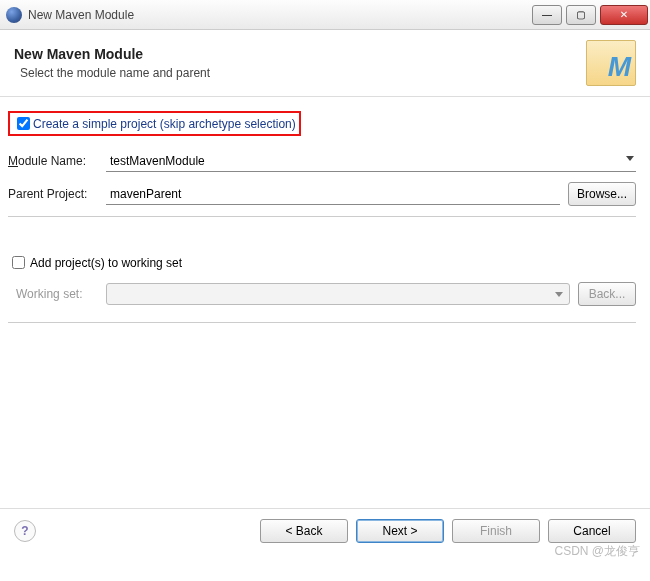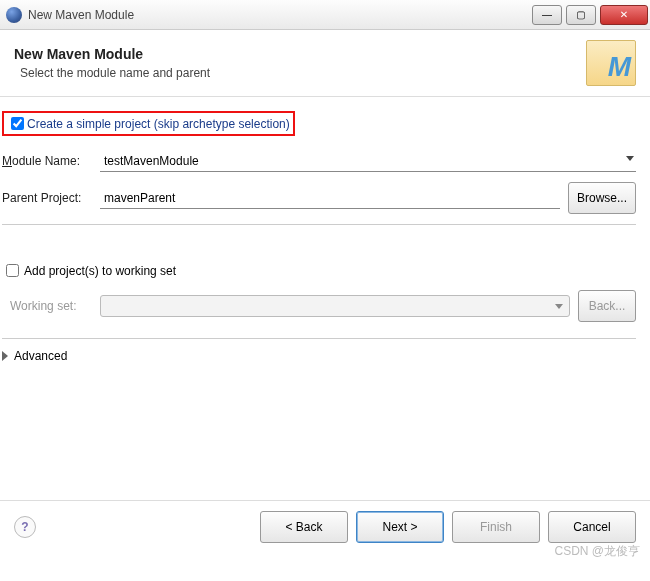--- a/index.html
+++ b/index.html
@@ -65,21 +65,21 @@
 .header .h-icon::after {
   content: "M";
   position: absolute;
   bottom: 2px; right: 4px;
   font-size: 28px;
   font-weight: bold;
   color: #4698d6;
   font-style: italic;
 }
 .content {
-  padding: 14px 14px 8px 2px;
+  padding: 14px 14px 8px 8px;
 }
 .red-box {
   border: 2px solid #e11;
   display: inline-flex;
   align-items: center;
   padding: 1px 3px;
   margin-bottom: 14px;
 }
 .red-box label { color: #1a3c8a; text-decoration: underline; text-decoration-color: rgba(0,0,0,0); }
 .form-row {
@@ -110,21 +110,21 @@
 .combo .text-input { padding-right: 16px; }
 .combo .chev {
   position: absolute;
   right: 2px; top: 6px;
   width: 0; height: 0;
   border-left: 4px solid transparent;
   border-right: 4px solid transparent;
   border-top: 5px solid #444;
 }
 .btn {
-  height: 32px;
+  height: 24px;
   min-width: 58px;
   border: 1px solid #999;
   border-radius: 3px;
   background: linear-gradient(#fdfdfd,#e6e6e6);
   font: inherit;
   cursor: pointer;
   padding: 0 8px;
 }
 .btn.disabled { color: #999; cursor: default; }
 .btn.default { border: 1px solid #3e84c6; box-shadow: 0 0 0 1px #8ab7e2 inset; }
@@ -240,24 +240,20 @@
   <div class="ws-row">
     <div class="ws-label">Working set:</div>
     <div class="ws-combo">
       <div class="chev"></div>
     </div>
     <button class="btn disabled" style="margin-left:8px;">Back...</button>
   </div>
 
   <div class="section-divider"></div>
 
-  <div class="expander">
-    <div class="tri"></div>
-    <span>Advanced</span>
-  </div>
 </div>
 
 <div class="footer">
   <div class="help-icon">?</div>
   <div class="footer-btns">
     <button class="btn">&lt; Back</button>
     <button class="btn default">Next &gt;</button>
     <button class="btn disabled">Finish</button>
     <button class="btn">Cancel</button>
   </div>

